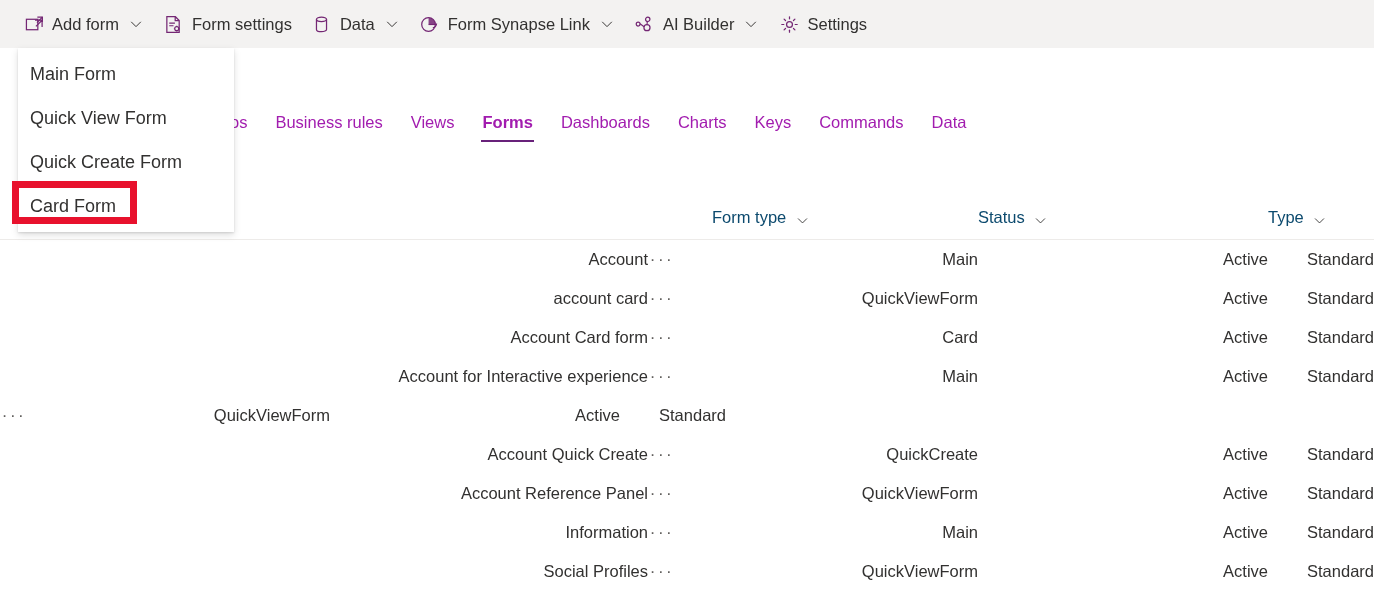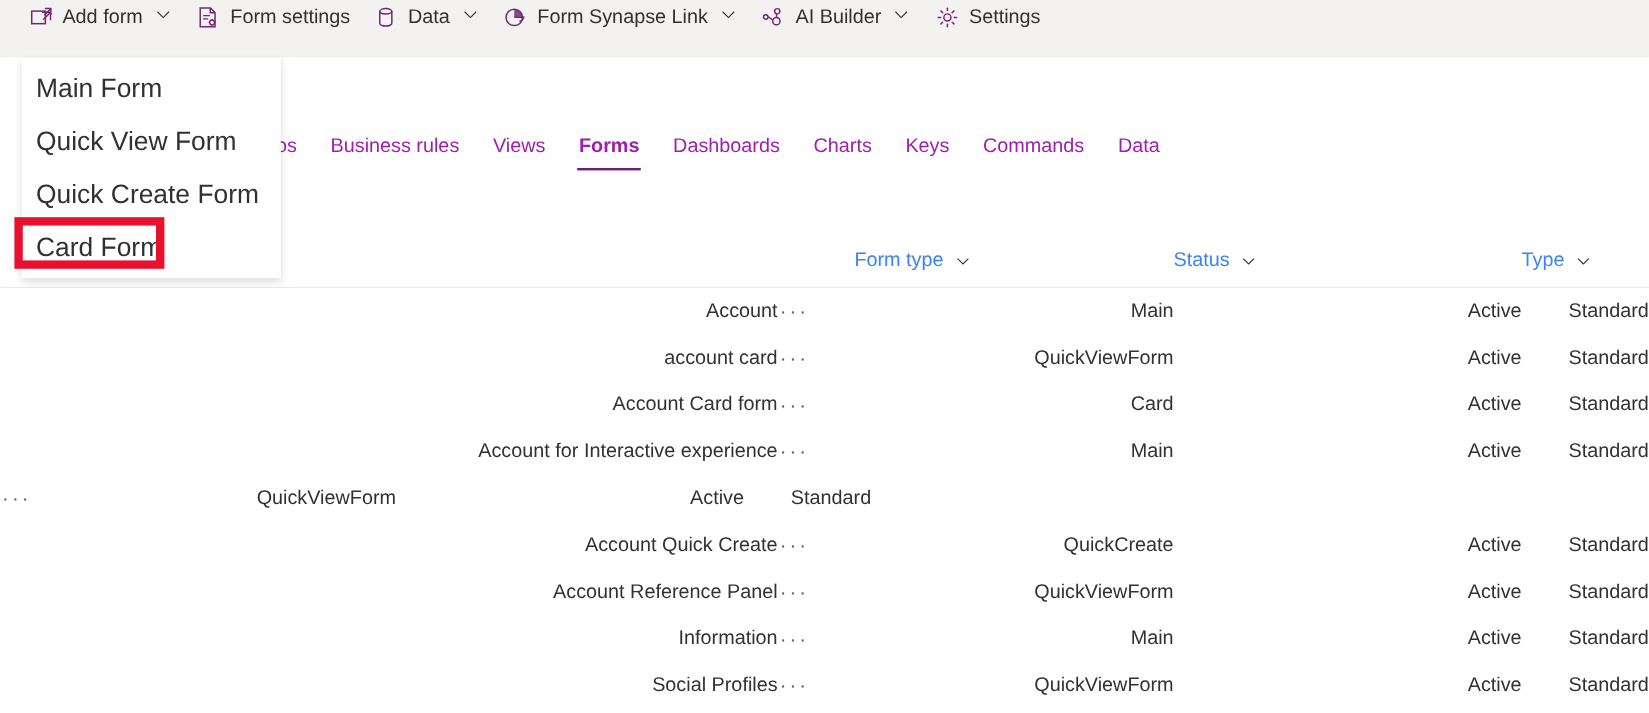--- a/index.html
+++ b/index.html
@@ -24,21 +24,21 @@
     width: 1374px;
     height: 48px;
     background: #F3F2F1;
     display: flex;
     align-items: center;
     padding-left: 16px;
     box-sizing: border-box;
   }
   .cmd-item {
     display: flex;
-    align-items: flex-start;
+    align-items: center;
     height: 40px;
     padding: 0 8px;
     margin-right: 4px;
     cursor: pointer;
     border-radius: 2px;
     white-space: nowrap;
   }
   .cmd-icon {
     width: 20px;
     height: 20px;
@@ -108,23 +108,23 @@
   }
   .grid-head {
     display: flex;
     align-items: center;
     height: 44px;
     border-bottom: 1px solid #EDEBE9;
     box-sizing: border-box;
   }
   .grid-head .cell {
     font-size: 16.5px;
-    color: #3b82f6;
-    display: flex;
-    align-items: center;
+    color: #0c4a6e;
+    display: flex;
+    align-items: flex-end;
     cursor: pointer;
     white-space: nowrap;
   }
   .sort-chev {
     width: 14px;
     height: 14px;
     margin-left: 9px;
     display: inline-flex;
     align-items: center;
     justify-content: center;
@@ -176,21 +176,21 @@
     box-shadow: 0 3.2px 7.2px rgba(0,0,0,0.132), 0 0.6px 1.8px rgba(0,0,0,0.108);
     padding: 4px 0;
     box-sizing: border-box;
     z-index: 40;
   }
   .menu-item {
     height: 44px;
     display: flex;
     align-items: center;
     padding: 0 12px;
-    font-size: 22px;
+    font-size: 18px;
     color: #323130;
     cursor: pointer;
     white-space: nowrap;
   }
 
   
   .highlight-box {
     position: absolute;
     left: 12px;
     top: 181px;

